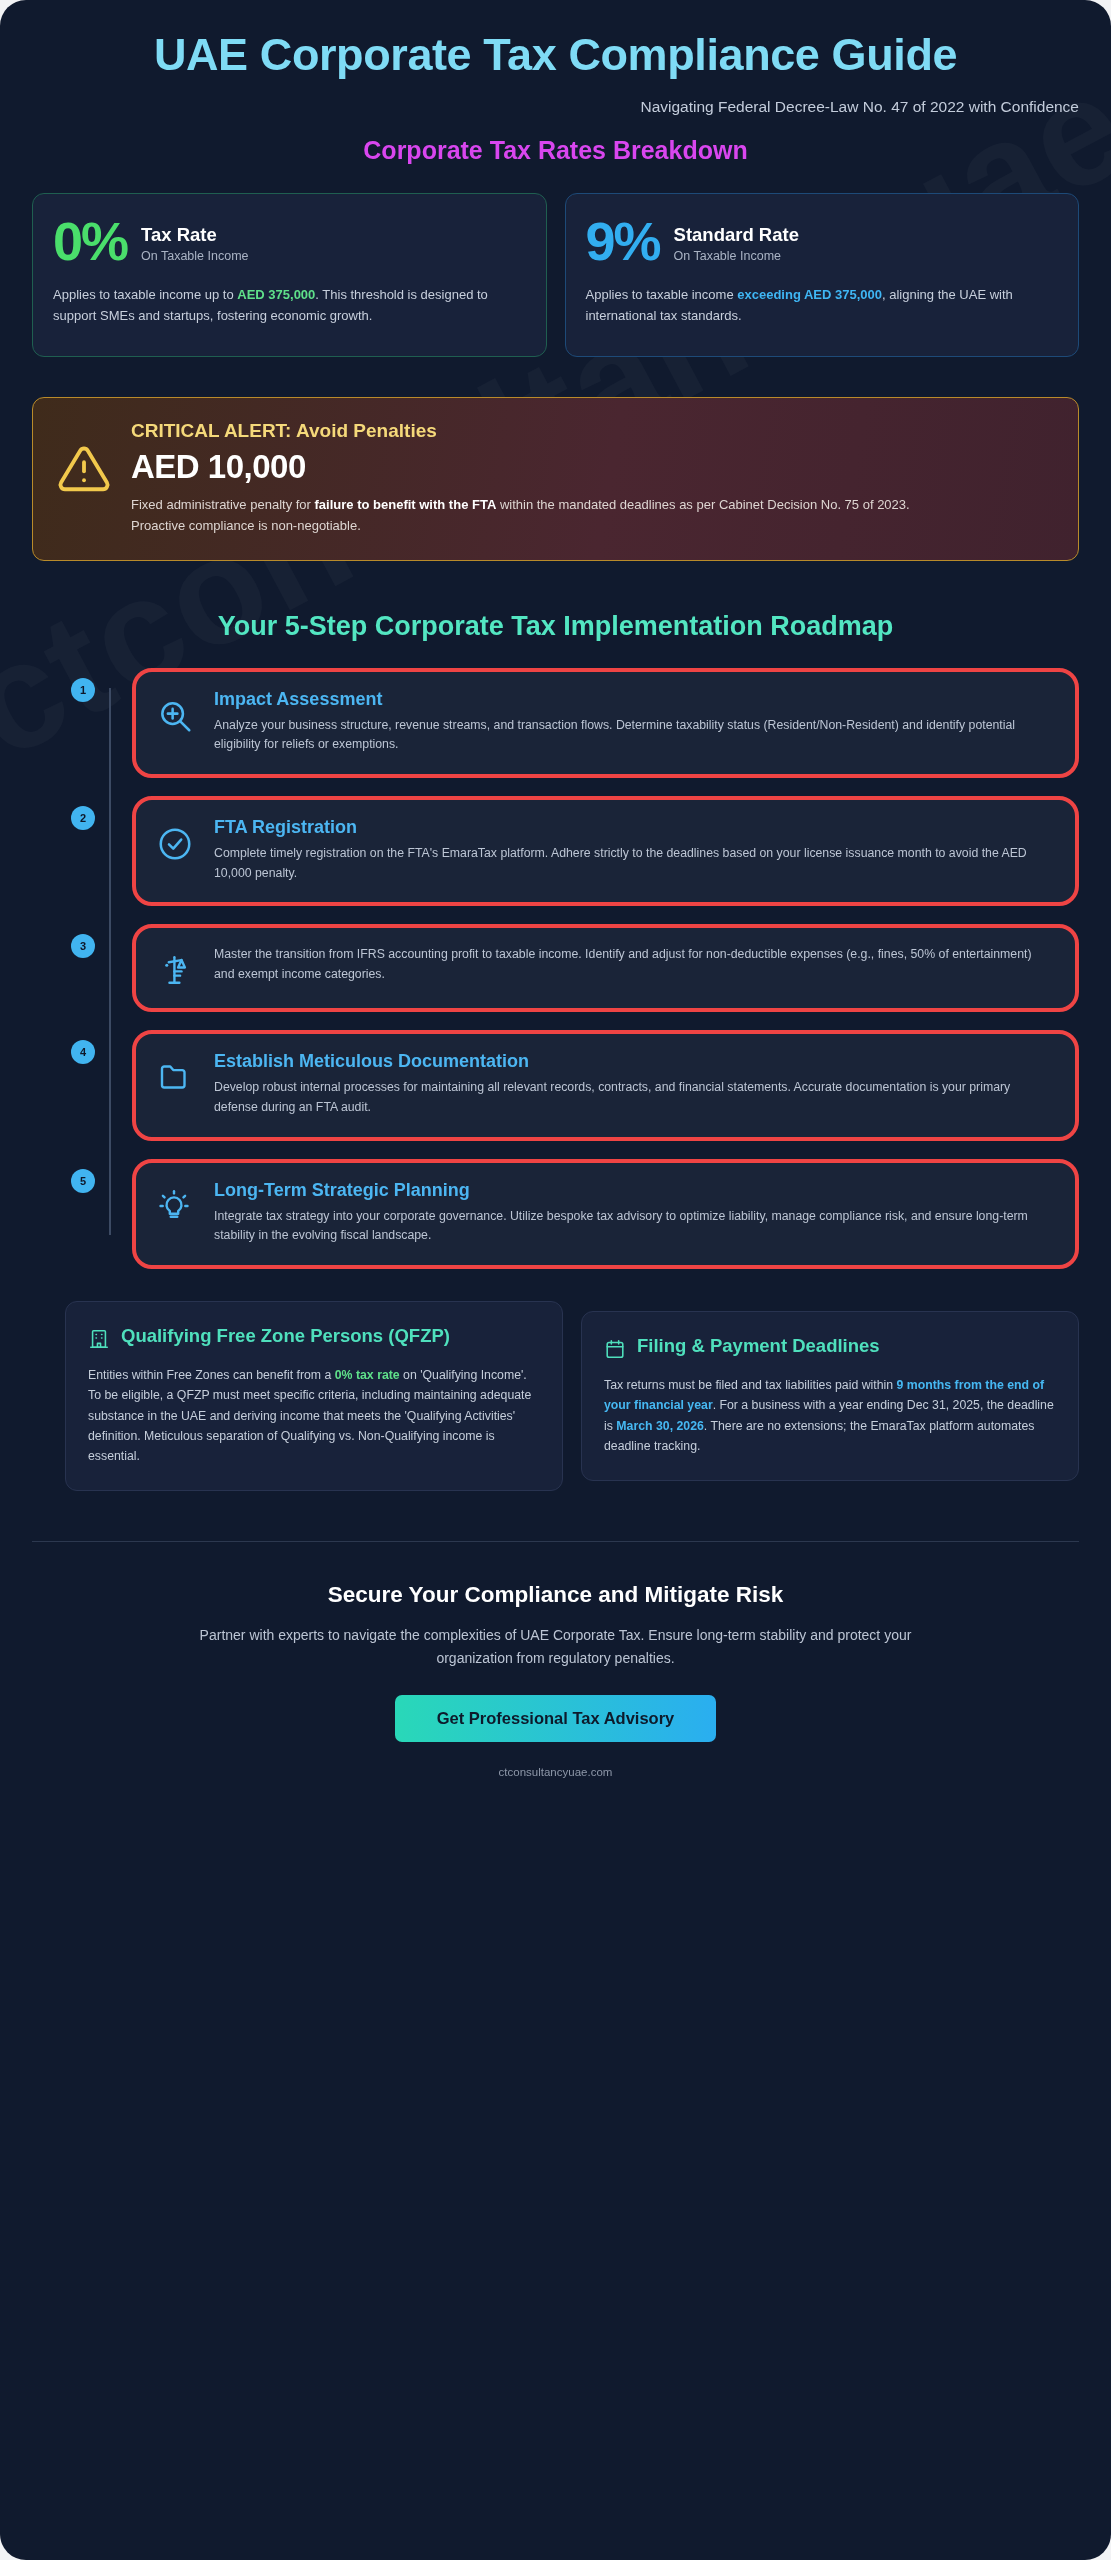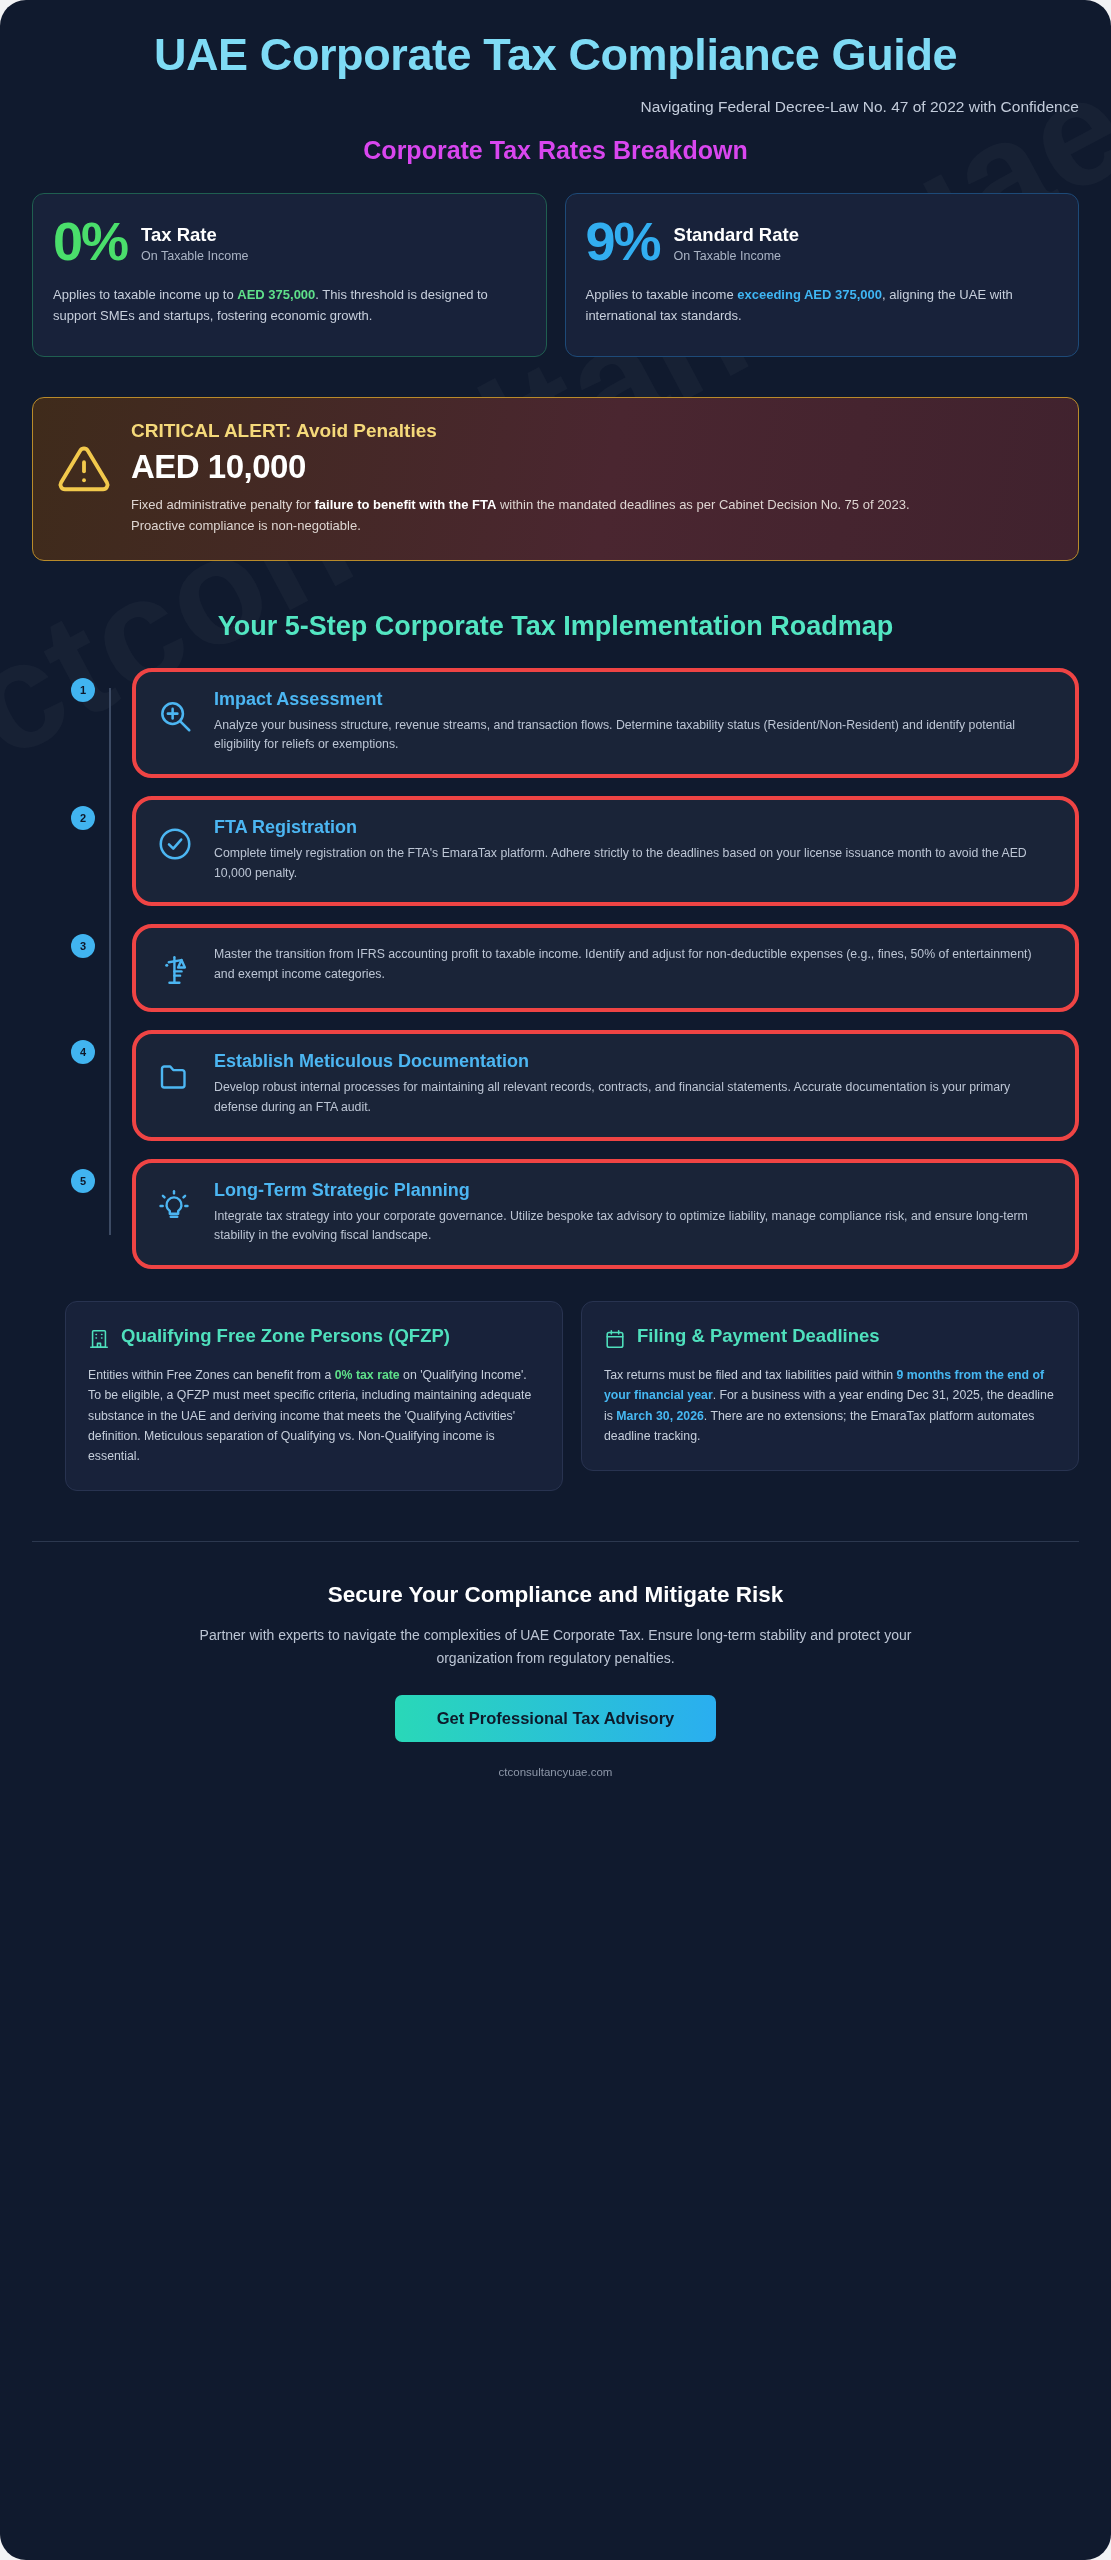--- a/index.html
+++ b/index.html
@@ -184,21 +184,21 @@
     color: #4cb6f2;
     margin-bottom: 6px;
   }
   .step-desc {
     font-size: 12.3px;
     line-height: 1.6;
     color: #bcc5d4;
   }
 
   
-  .info-row { display: flex; gap: 18px; margin-top: 32px; align-items: flex-start; padding-left: 33px; }
+  .info-row { display: flex; gap: 18px; margin-top: 32px; align-items: center; padding-left: 33px; }
   .info-card {
     flex: 1;
     background: #18223a;
     border: 1px solid #283350;
     border-radius: 12px;
     padding: 22px 22px 24px 22px;
   }
   .info-head {
     display: flex;
     gap: 11px;

